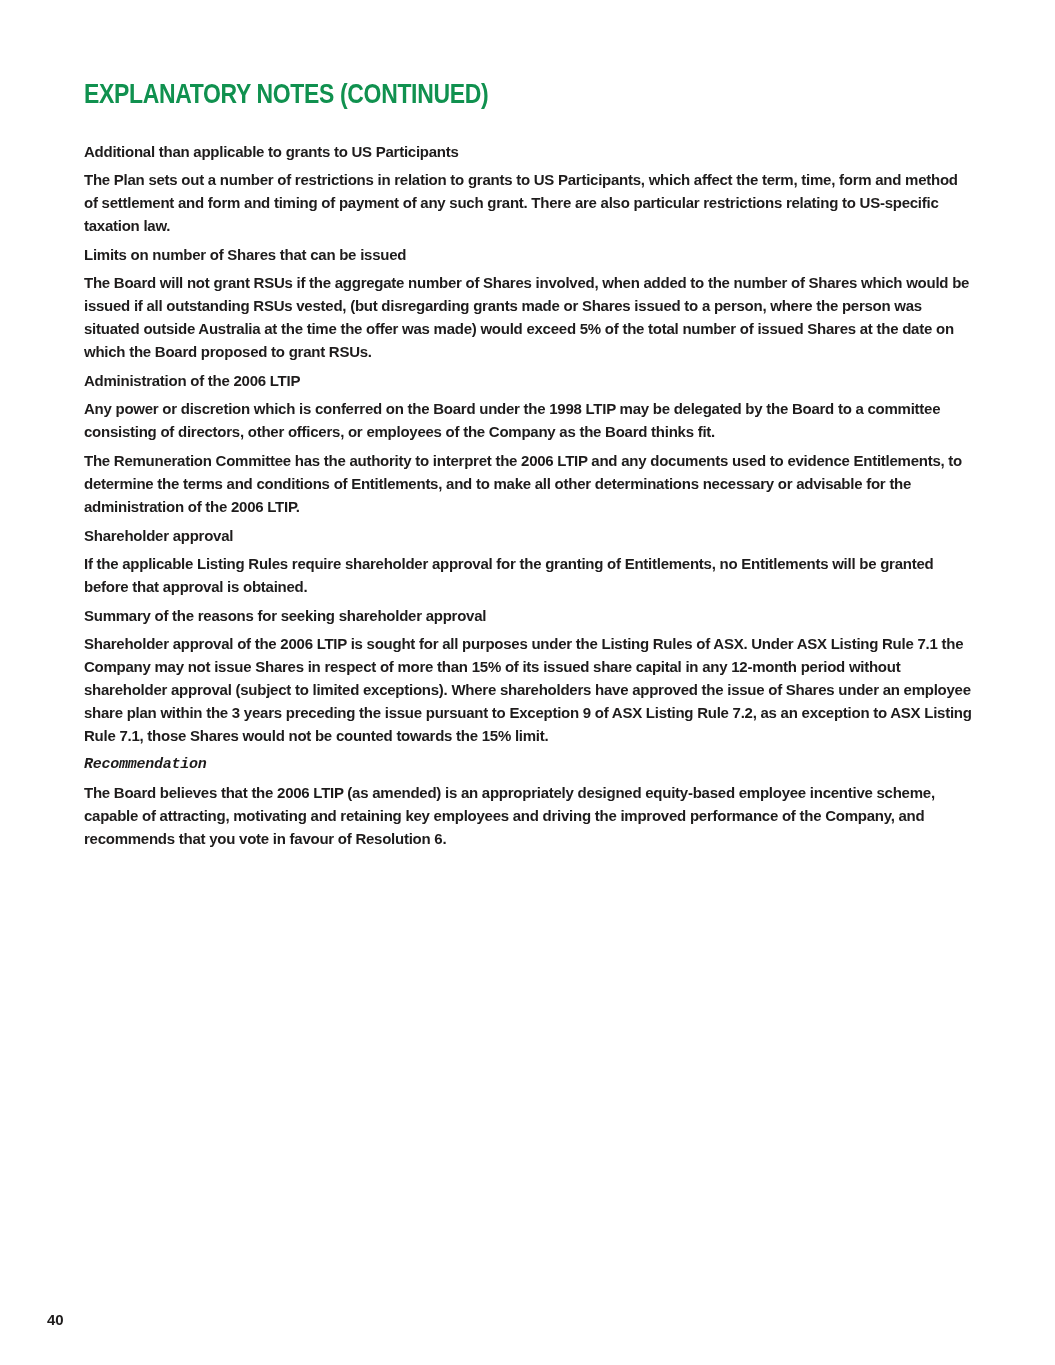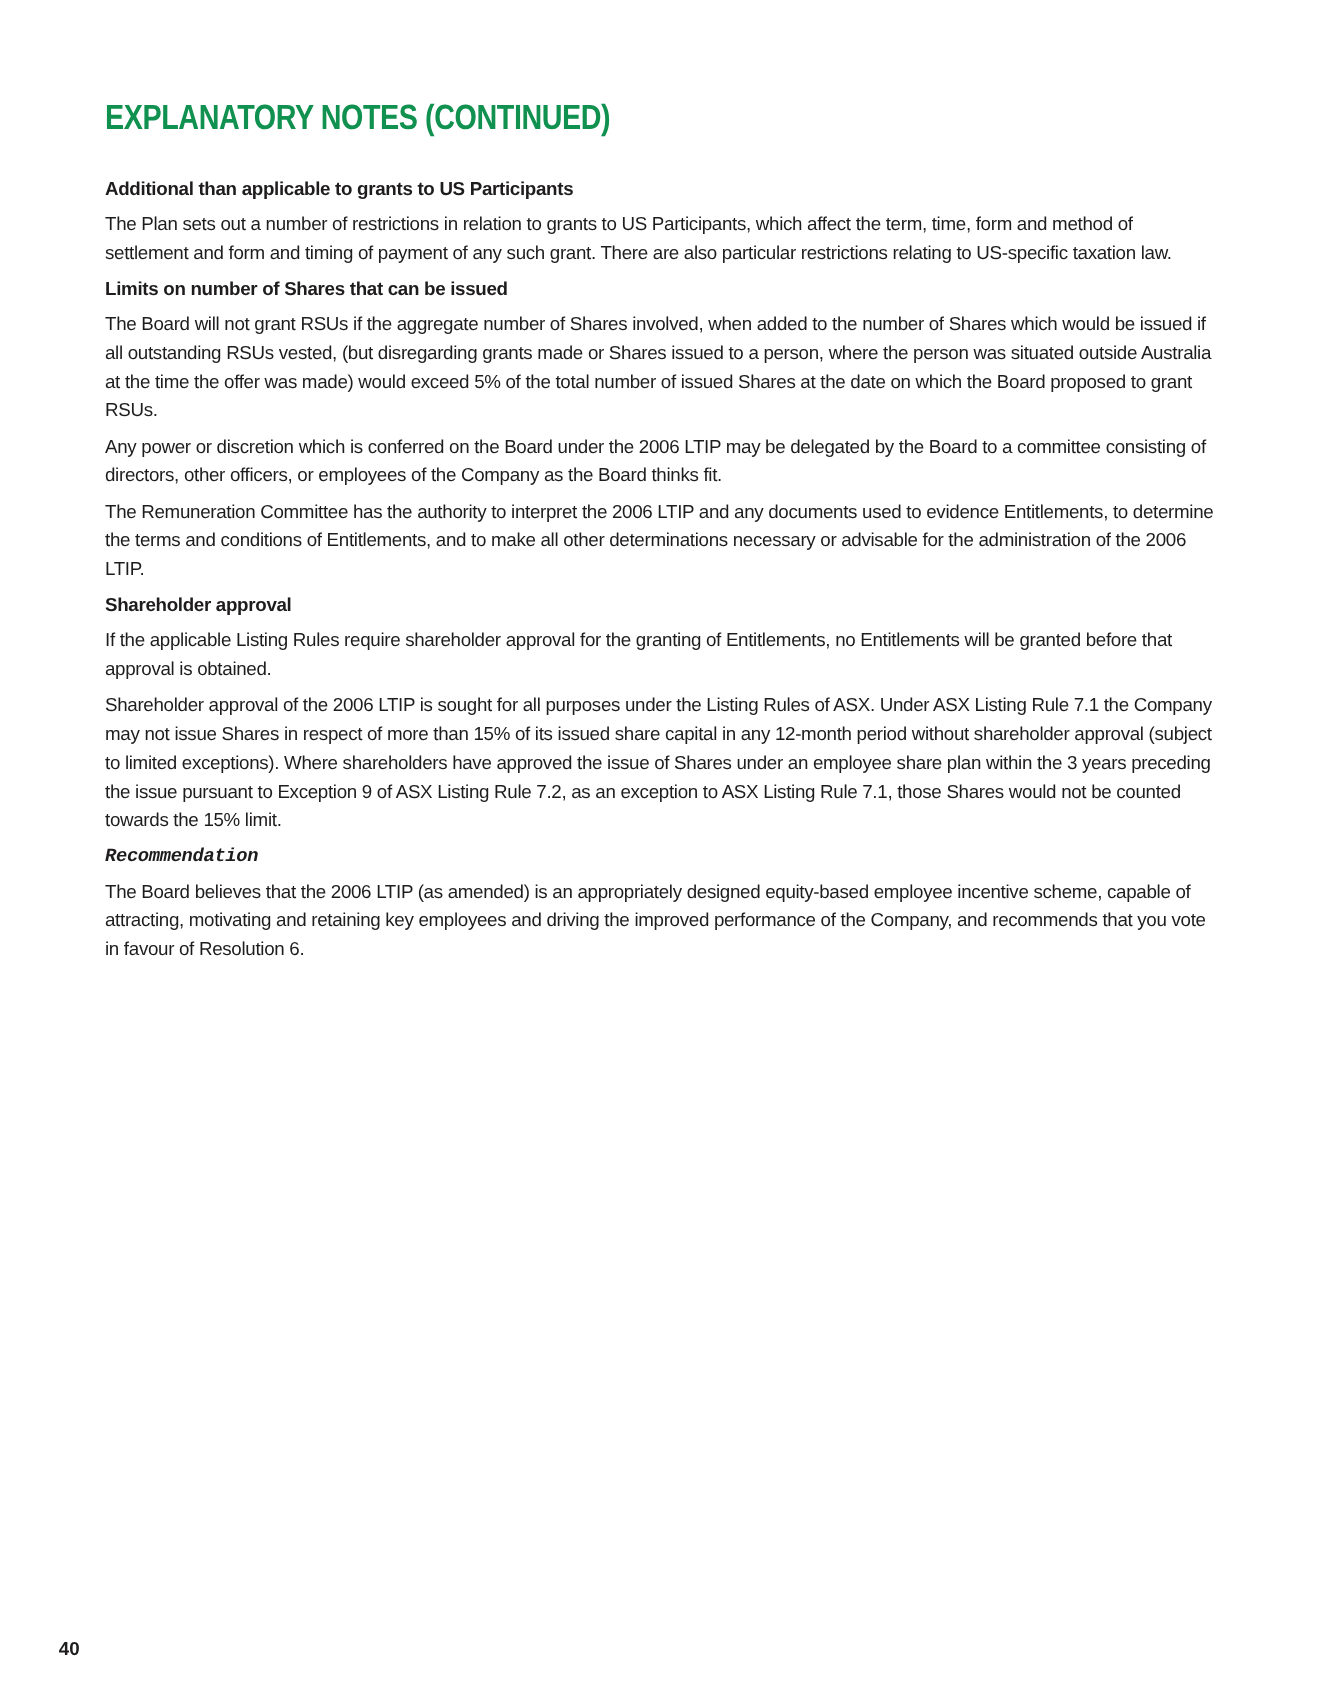--- a/index.html
+++ b/index.html
@@ -35,20 +35,21 @@
     line-height: 23px;
     margin: 0 0 5px 0;
     letter-spacing: -0.25px;
   }
   h2.section-heading.italic { font-style: italic; font-family: Liberation Mono, monospace; }
   p.paragraph {
     font-size: 15px;
     line-height: 23px;
     margin: 4px 0 6px 0;
     letter-spacing: -0.25px;
+    font-weight: bold;
   }
   .page-footer {
     position: absolute;
     left: 47px;
     top: 1308px;
   }
   .page-number {
     font-size: 15px;
     font-weight: bold;
     line-height: 23px;
@@ -65,30 +66,32 @@
     <h2 class="section-heading">Additional than applicable to grants to US Participants</h2>
     <p class="paragraph">The Plan sets out a number of restrictions in relation to grants to US Participants, which affect the term, time, form and method of settlement and form and timing of payment of any such grant. There are also particular restrictions relating to US-specific taxation law.</p>
   </section>
 
   <section>
     <h2 class="section-heading">Limits on number of Shares that can be issued</h2>
     <p class="paragraph">The Board will not grant RSUs if the aggregate number of Shares involved, when added to the number of Shares which would be issued if all outstanding RSUs vested, (but disregarding grants made or Shares issued to a person, where the person was situated outside Australia at the time the offer was made) would exceed 5% of the total number of issued Shares at the date on which the Board proposed to grant RSUs.</p>
   </section>
 
   <section>
-    <p class="paragraph">Any power or discretion which is conferred on the Board under the 2006 LTIP may be delegated by the Board to a committee consisting of directors, other officers, or employees of the Company as the Board thinks fit.</p>
+    <h2 class="section-heading">Administration of the 2006 LTIP</h2>
+    <p class="paragraph">Any power or discretion which is conferred on the Board under the 1998 LTIP may be delegated by the Board to a committee consisting of directors, other officers, or employees of the Company as the Board thinks fit.</p>
     <p class="paragraph">The Remuneration Committee has the authority to interpret the 2006 LTIP and any documents used to evidence Entitlements, to determine the terms and conditions of Entitlements, and to make all other determinations necessary or advisable for the administration of the 2006 LTIP.</p>
   </section>
 
   <section>
     <h2 class="section-heading">Shareholder approval</h2>
     <p class="paragraph">If the applicable Listing Rules require shareholder approval for the granting of Entitlements, no Entitlements will be granted before that approval is obtained.</p>
   </section>
 
   <section>
+    <h2 class="section-heading">Summary of the reasons for seeking shareholder approval</h2>
     <p class="paragraph">Shareholder approval of the 2006 LTIP is sought for all purposes under the Listing Rules of ASX. Under ASX Listing Rule 7.1 the Company may not issue Shares in respect of more than 15% of its issued share capital in any 12-month period without shareholder approval (subject to limited exceptions). Where shareholders have approved the issue of Shares under an employee share plan within the 3 years preceding the issue pursuant to Exception 9 of ASX Listing Rule 7.2, as an exception to ASX Listing Rule 7.1, those Shares would not be counted towards the 15% limit.</p>
   </section>
 
   <section>
     <h2 class="section-heading italic">Recommendation</h2>
     <p class="paragraph">The Board believes that the 2006 LTIP (as amended) is an appropriately designed equity-based employee incentive scheme, capable of attracting, motivating and retaining key employees and driving the improved performance of the Company, and recommends that you vote in favour of Resolution 6.</p>
   </section>
 
 </div>
 

